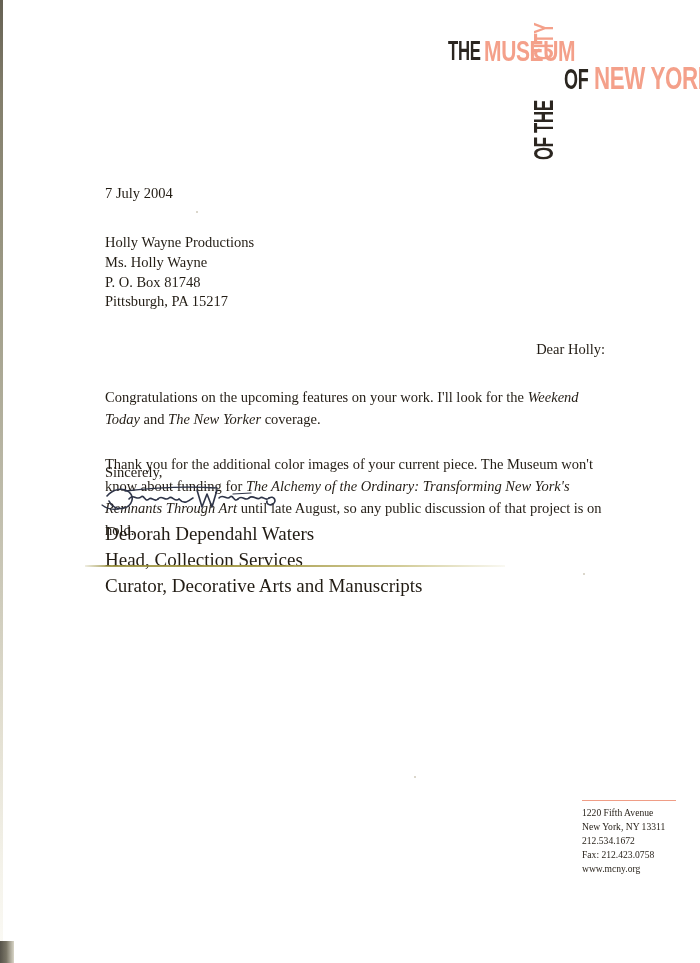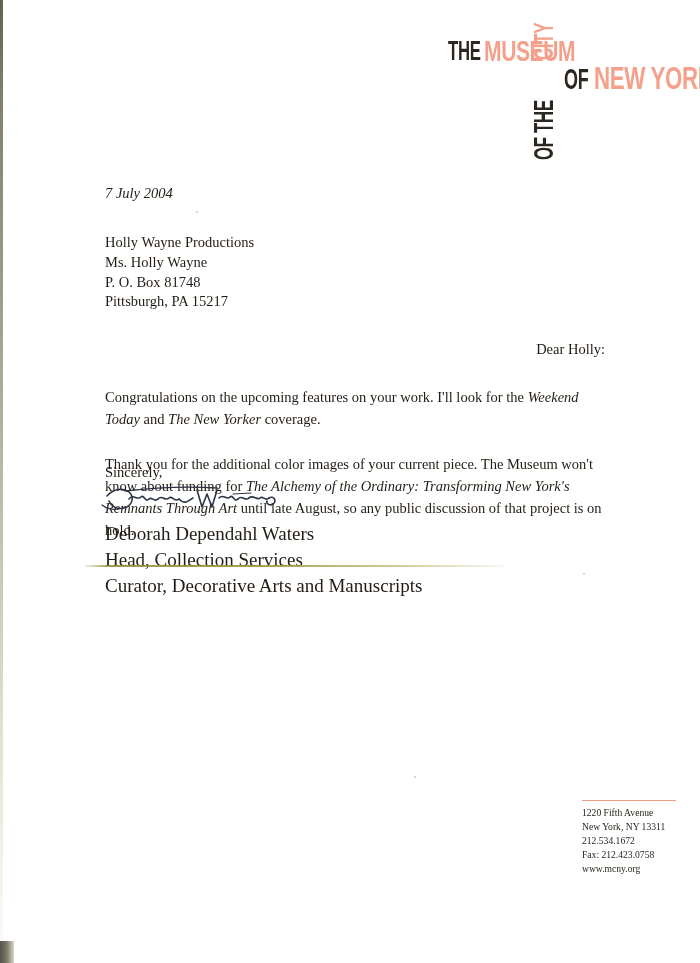--- a/index.html
+++ b/index.html
@@ -98,21 +98,20 @@
   .letter {
     position: absolute;
     left: 105px;
     top: 184px;
     width: 500px;
   }
   .date {
     font-size: 14.5px;
     line-height: 1.32;
     margin: 0 0 30px 0;
-    font-style: italic;
   }
   .addr {
     font-size: 14.5px;
     line-height: 1.36;
     margin: 0 0 28px 0;
   }
   .addr div { white-space: nowrap; }
   .salutation {
     font-size: 14.5px;
     line-height: 1.32;

